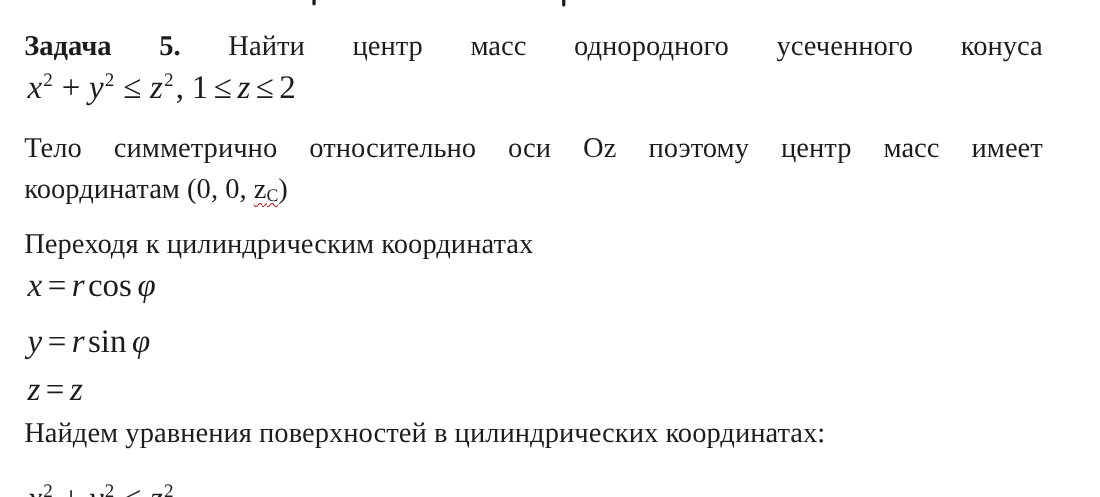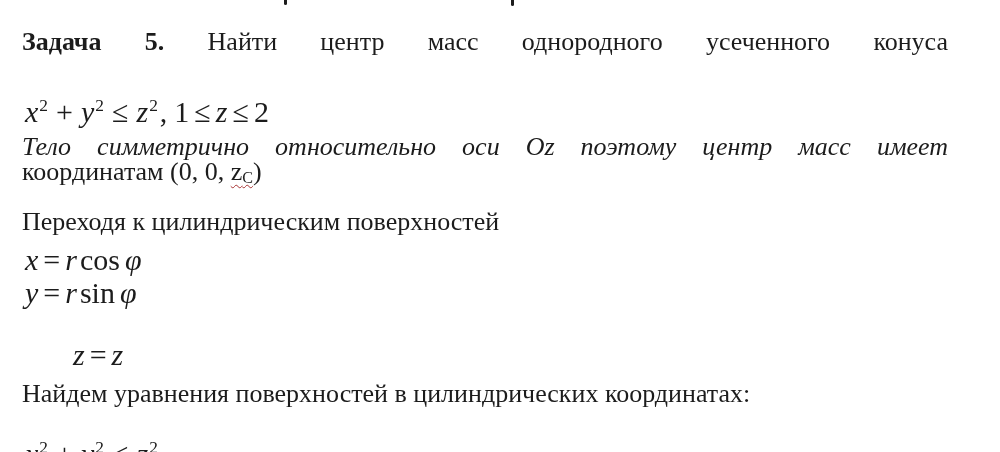--- a/index.html
+++ b/index.html
@@ -74,32 +74,32 @@
 <body>
 
 <div>
 
   <div class="fragment" style="left:284px;height:5px;"></div>
   <div class="fragment" style="left:511px;height:6px;"></div>
 
   <div class="line wide" style="top:24px;"><span class="bold">Задача 5.</span>
     <span>Найти центр масс однородного усеченного конуса</span></div>
 
-  <div class="math" style="top:62px;margin-top:32px;"><i>x</i><sup>2</sup><span class="op">+</span><i>y</i><sup>2</sup><span class="op">≤</span><i>z</i><sup>2</sup><span class="comma">,</span><span>1</span><span class="op-tight">≤</span><i>z</i><span class="op-tight">≤</span><span>2</span></div>
+  <div class="math" style="top:62px;"><i>x</i><sup>2</sup><span class="op">+</span><i>y</i><sup>2</sup><span class="op">≤</span><i>z</i><sup>2</sup><span class="comma">,</span><span>1</span><span class="op-tight">≤</span><i>z</i><span class="op-tight">≤</span><span>2</span></div>
 
-  <div class="line wide" style="top:129px;font-style:italic;">Тело симметрично относительно оси Oz поэтому центр масс имеет</div>
+  <div class="line wide" style="top:117px;">Тело симметрично относительно оси Oz поэтому центр масс имеет</div>
 
   <div class="line" style="top:154px;"><span>координатам (0, 0,</span>
     <span class="spell"><span>z</span><sub class="small">C</sub></span><span>)</span></div>
 
-  <div class="line" style="top:204px;">Переходя к цилиндрическим поверхностей</div>
+  <div class="line" style="top:204px;">Переходя к цилиндрическим координатах</div>
 
   <div class="math" style="top:242px;"><i>x</i><span class="op-tight">=</span><i>r</i><span class="fn">cos</span><i>φ</i></div>
 
-  <div class="math" style="top:275px;text-align:right;"><i>y</i><span class="op-tight">=</span><i>r</i><span class="fn">sin</span><i>φ</i></div>
+  <div class="math" style="top:293px;text-align:right;"><i>y</i><span class="op-tight">=</span><i>r</i><span class="fn">sin</span><i>φ</i></div>
 
-  <div class="math" style="top:337px;margin-left:48px;"><i>z</i><span class="op-tight">=</span><i>z</i></div>
+  <div class="math" style="top:337px;"><i>z</i><span class="op-tight">=</span><i>z</i></div>
 
   <div class="line" style="top:376px;">Найдем уравнения поверхностей в цилиндрических координатах:</div>
 
   <div class="math" style="top:436px;"><i>x</i><sup>2</sup><span class="op">+</span><i>y</i><sup>2</sup><span class="op">≤</span><i>z</i><sup>2</sup></div>
 
 </div>
 
 </body></html>

